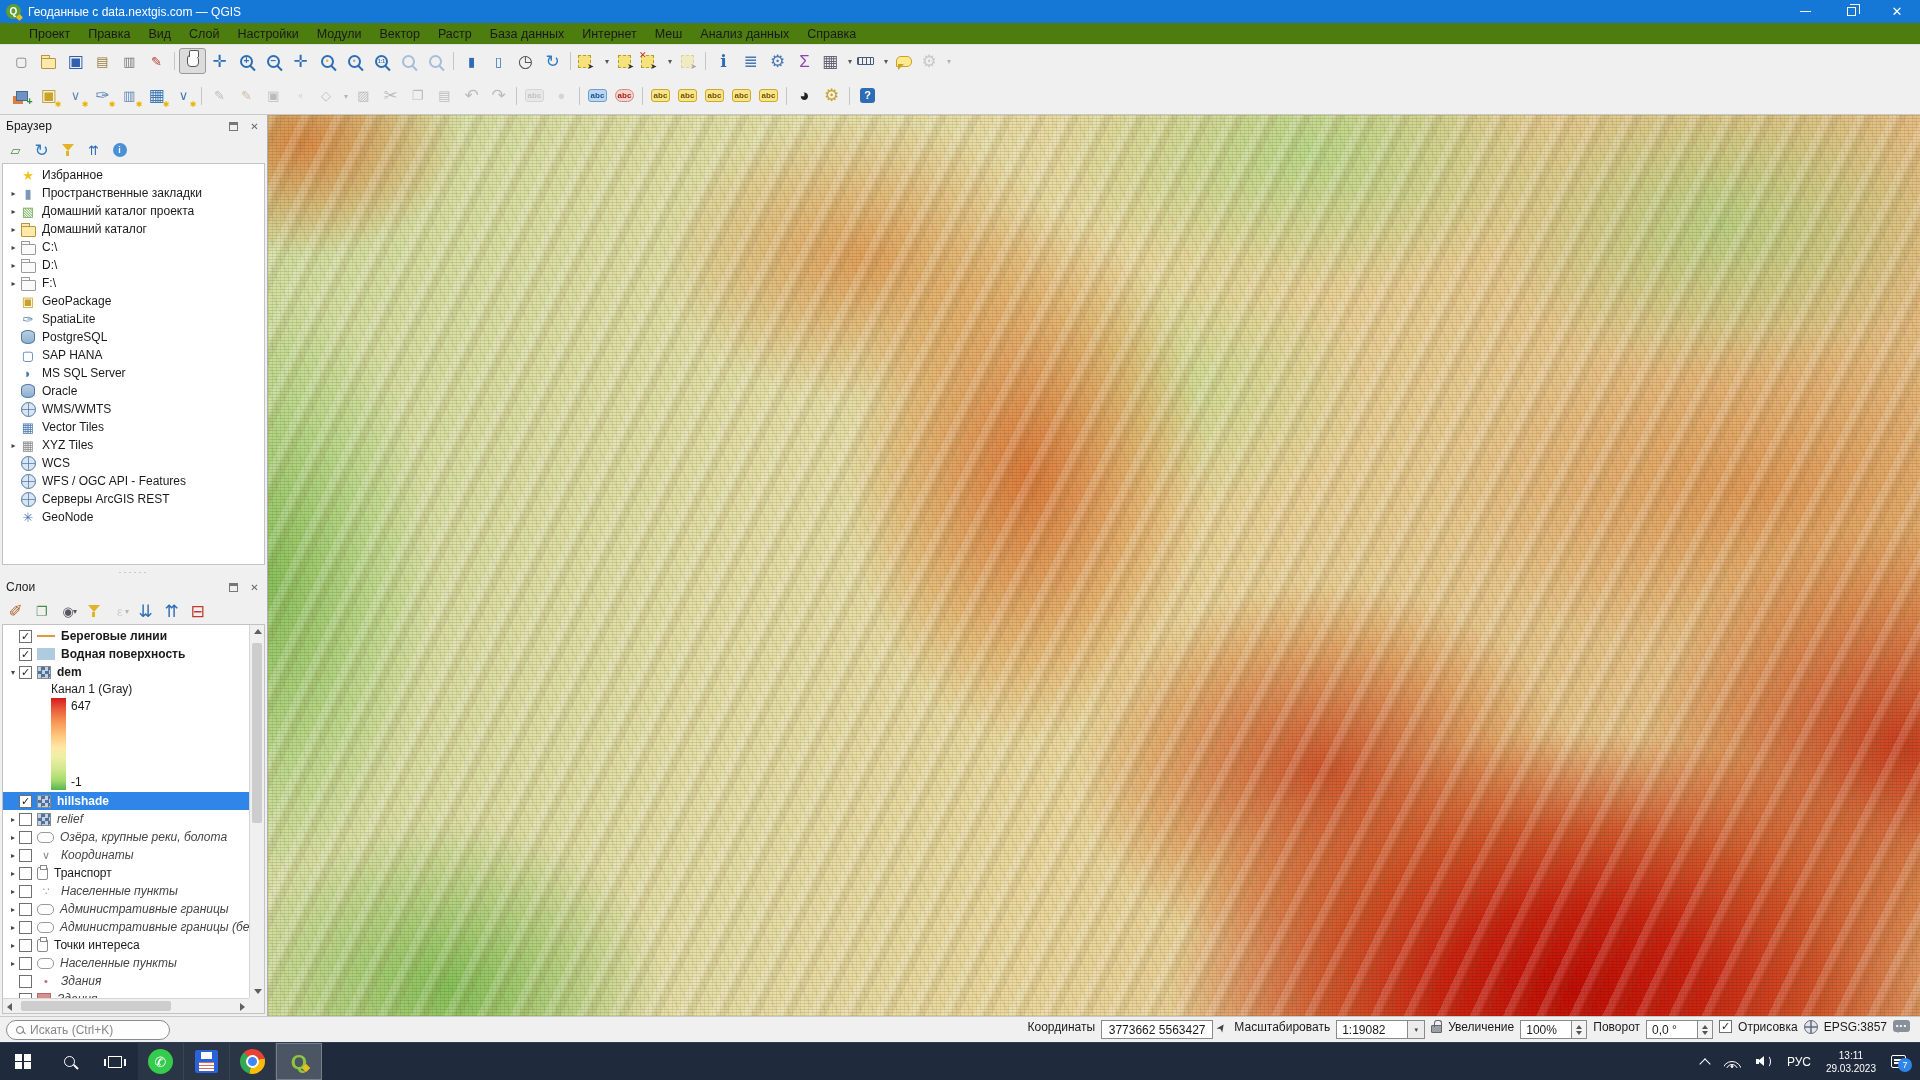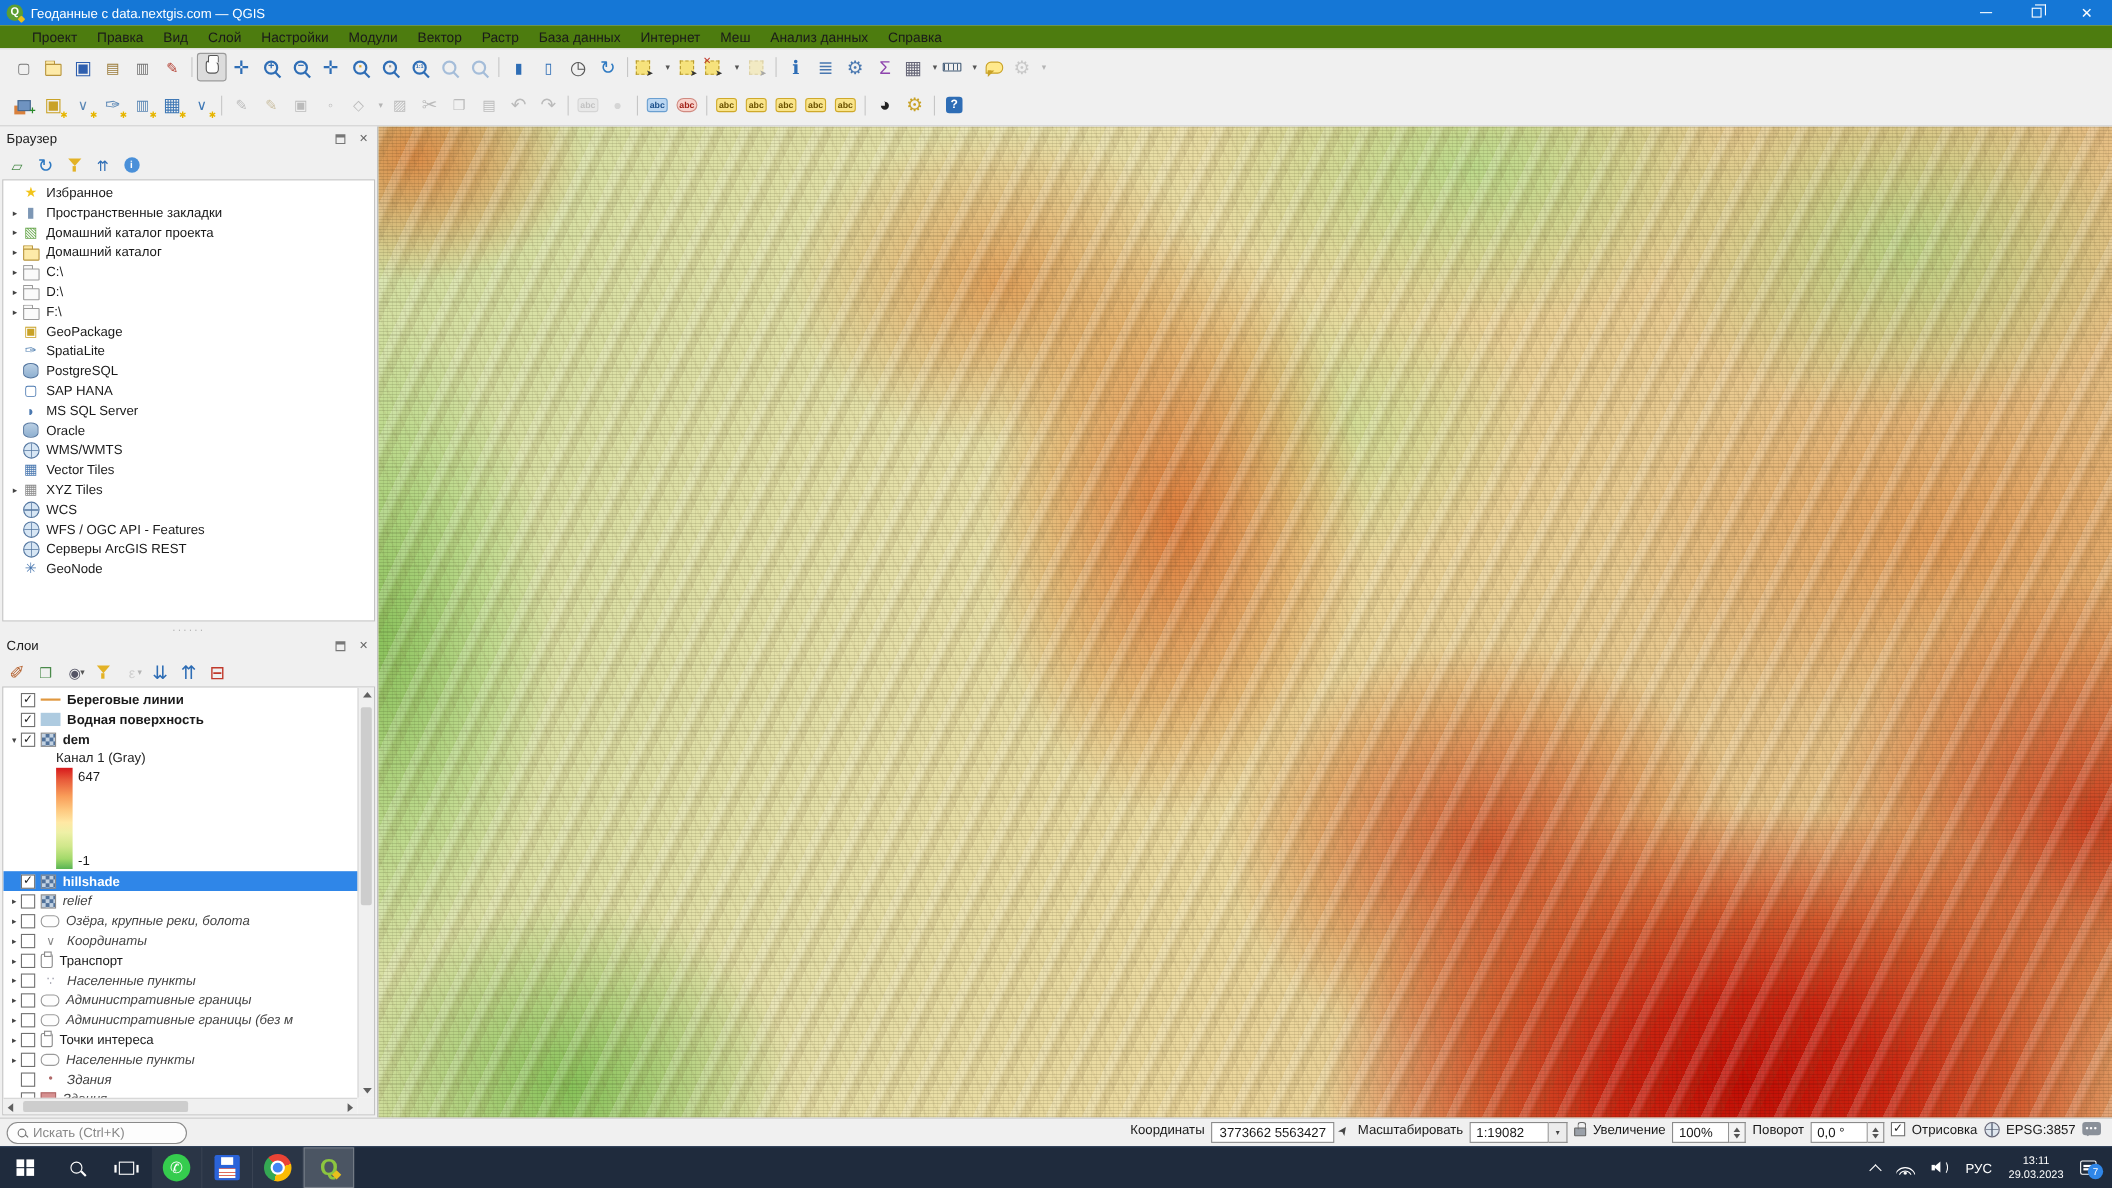--- a/index.html
+++ b/index.html
@@ -70,21 +70,21 @@
 .help .g{background:#2e6db5;color:#fff;border-radius:3px;font-size:11px;font-weight:bold;width:15px;height:15px}
 
 .funnel .g{flex-direction:column}
 .funnel .g::before{content:"";width:0;height:0;border-left:6px solid transparent;border-right:6px solid transparent;border-top:7px solid #e3b226}
 .funnel .g::after{content:"";width:3px;height:5px;background:#e3b226}
 
 .infob .g{background:#4a90d9;border-radius:50%;width:14px;height:14px;font-size:9px;font-weight:bold;color:#fff}
 
 
 .main{flex:1;display:flex;min-height:0;border-top:1px solid #c9c9c9}
-.left{width:344px;flex:none;display:flex;flex-direction:column;background:#f0f0f0;border-right:1px solid #b0b0b0}
+.left{width:268px;flex:none;display:flex;flex-direction:column;background:#f0f0f0;border-right:1px solid #b0b0b0}
 .panel{display:flex;flex-direction:column;min-height:0}
 .panel-browser{height:452px;flex:none}
 .panel-layers{flex:1}
 .phead{height:22px;display:flex;align-items:center;padding:0 6px;font-size:12px;flex:none}
 .pbtns{margin-left:auto;display:flex;gap:8px;color:#555;align-items:center}
 .pbtn{width:13px;height:13px;display:flex;align-items:center;justify-content:center;font-size:9px}
 .pb-float{width:9px;height:9px;border:1px solid #777;border-top-width:3px}
 .pb-close::before{content:"✕";color:#666;font-size:10px}
 .ptools{height:26px;display:flex;align-items:center;gap:3px;padding:0 4px;flex:none}
 .ptools .tbtn{width:23px;height:22px}

